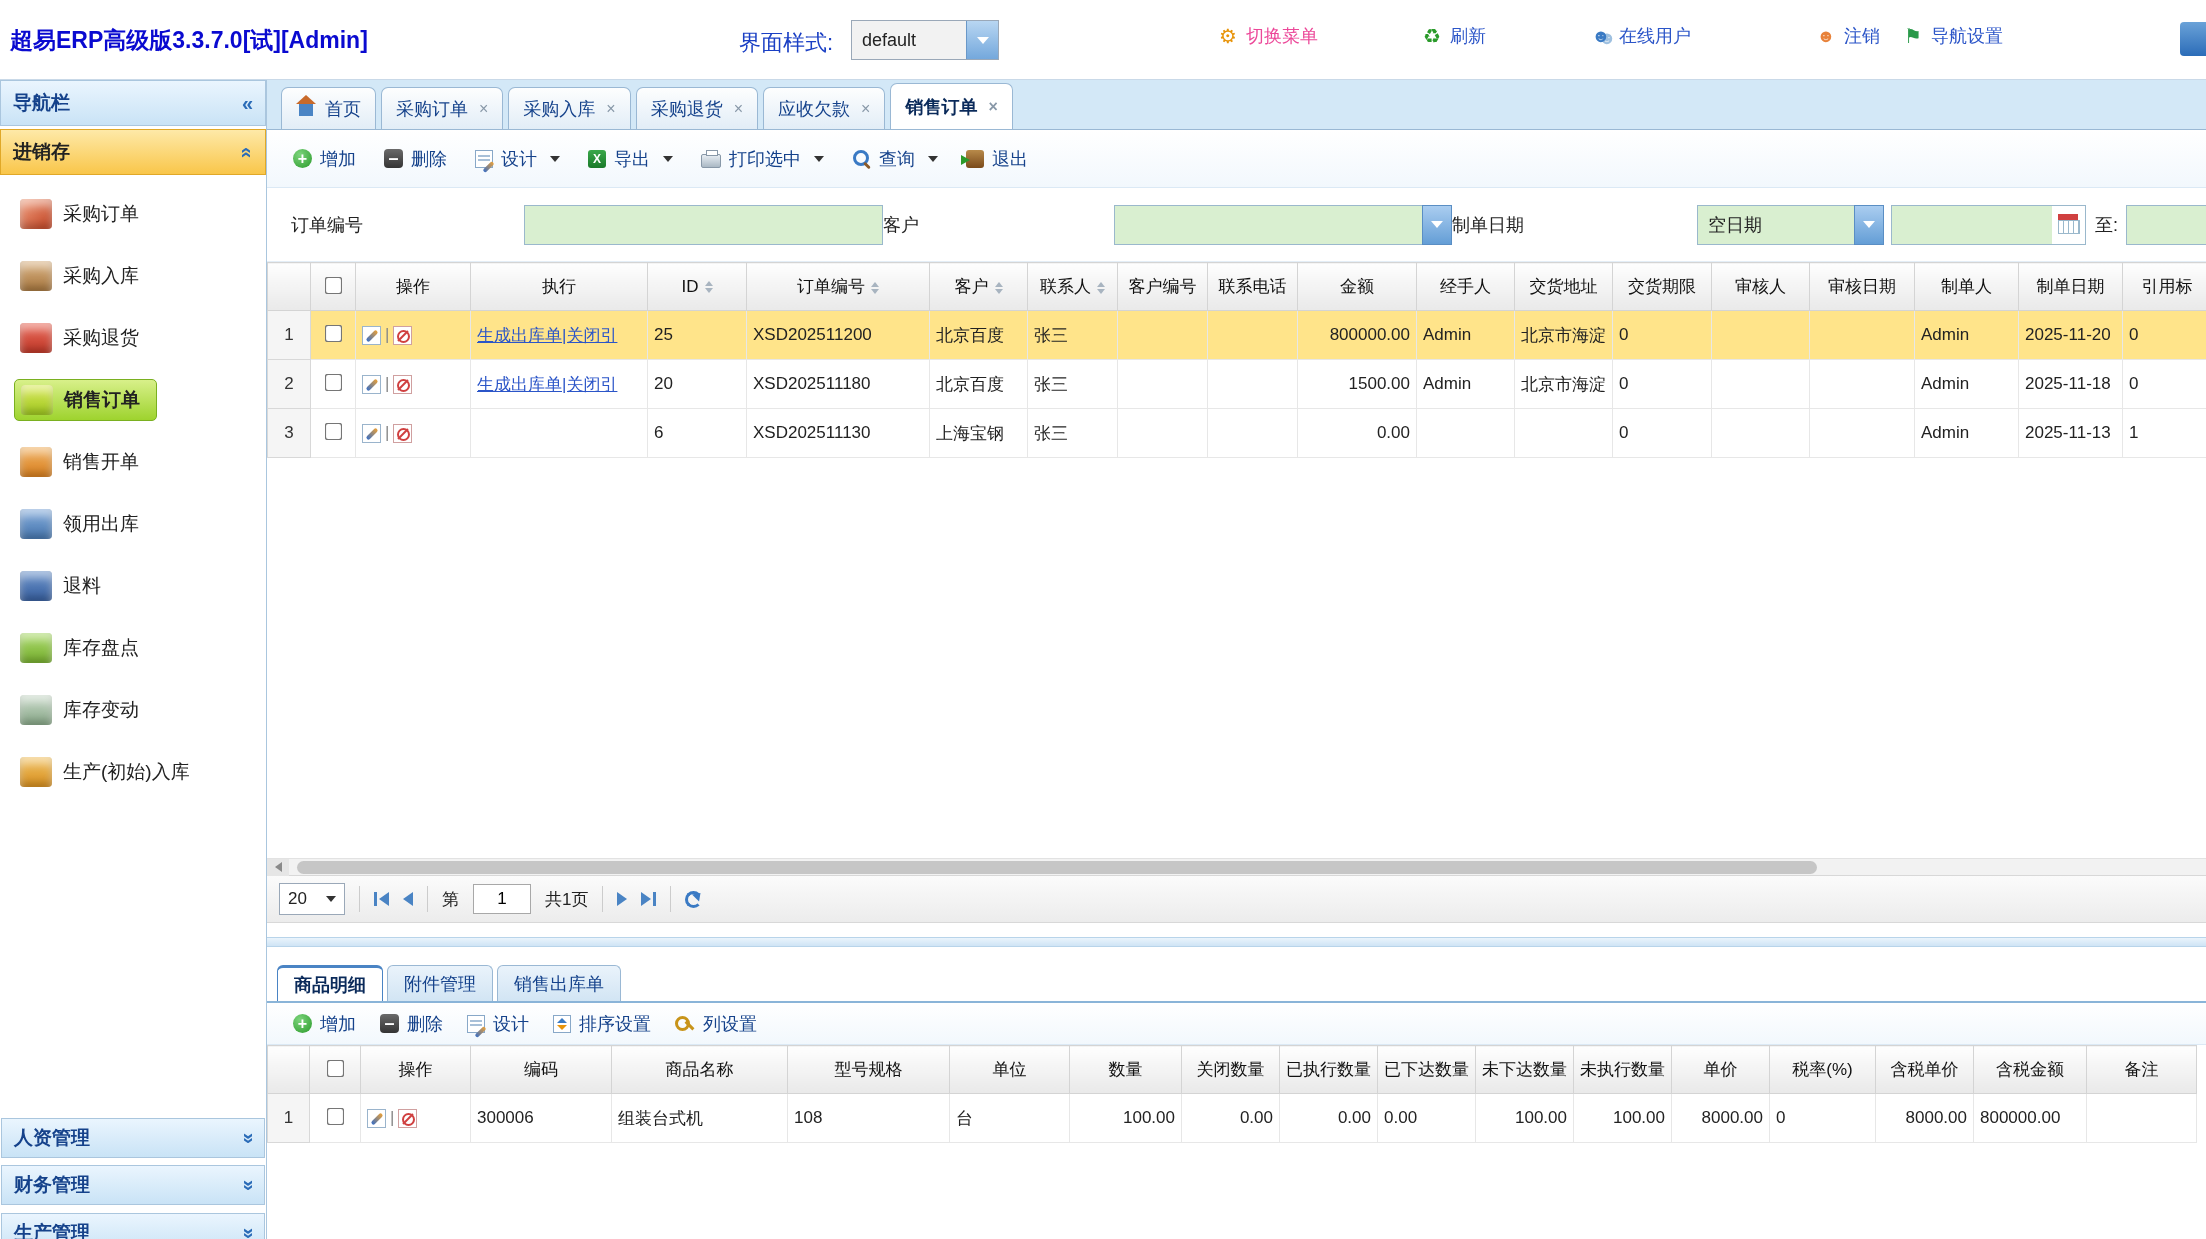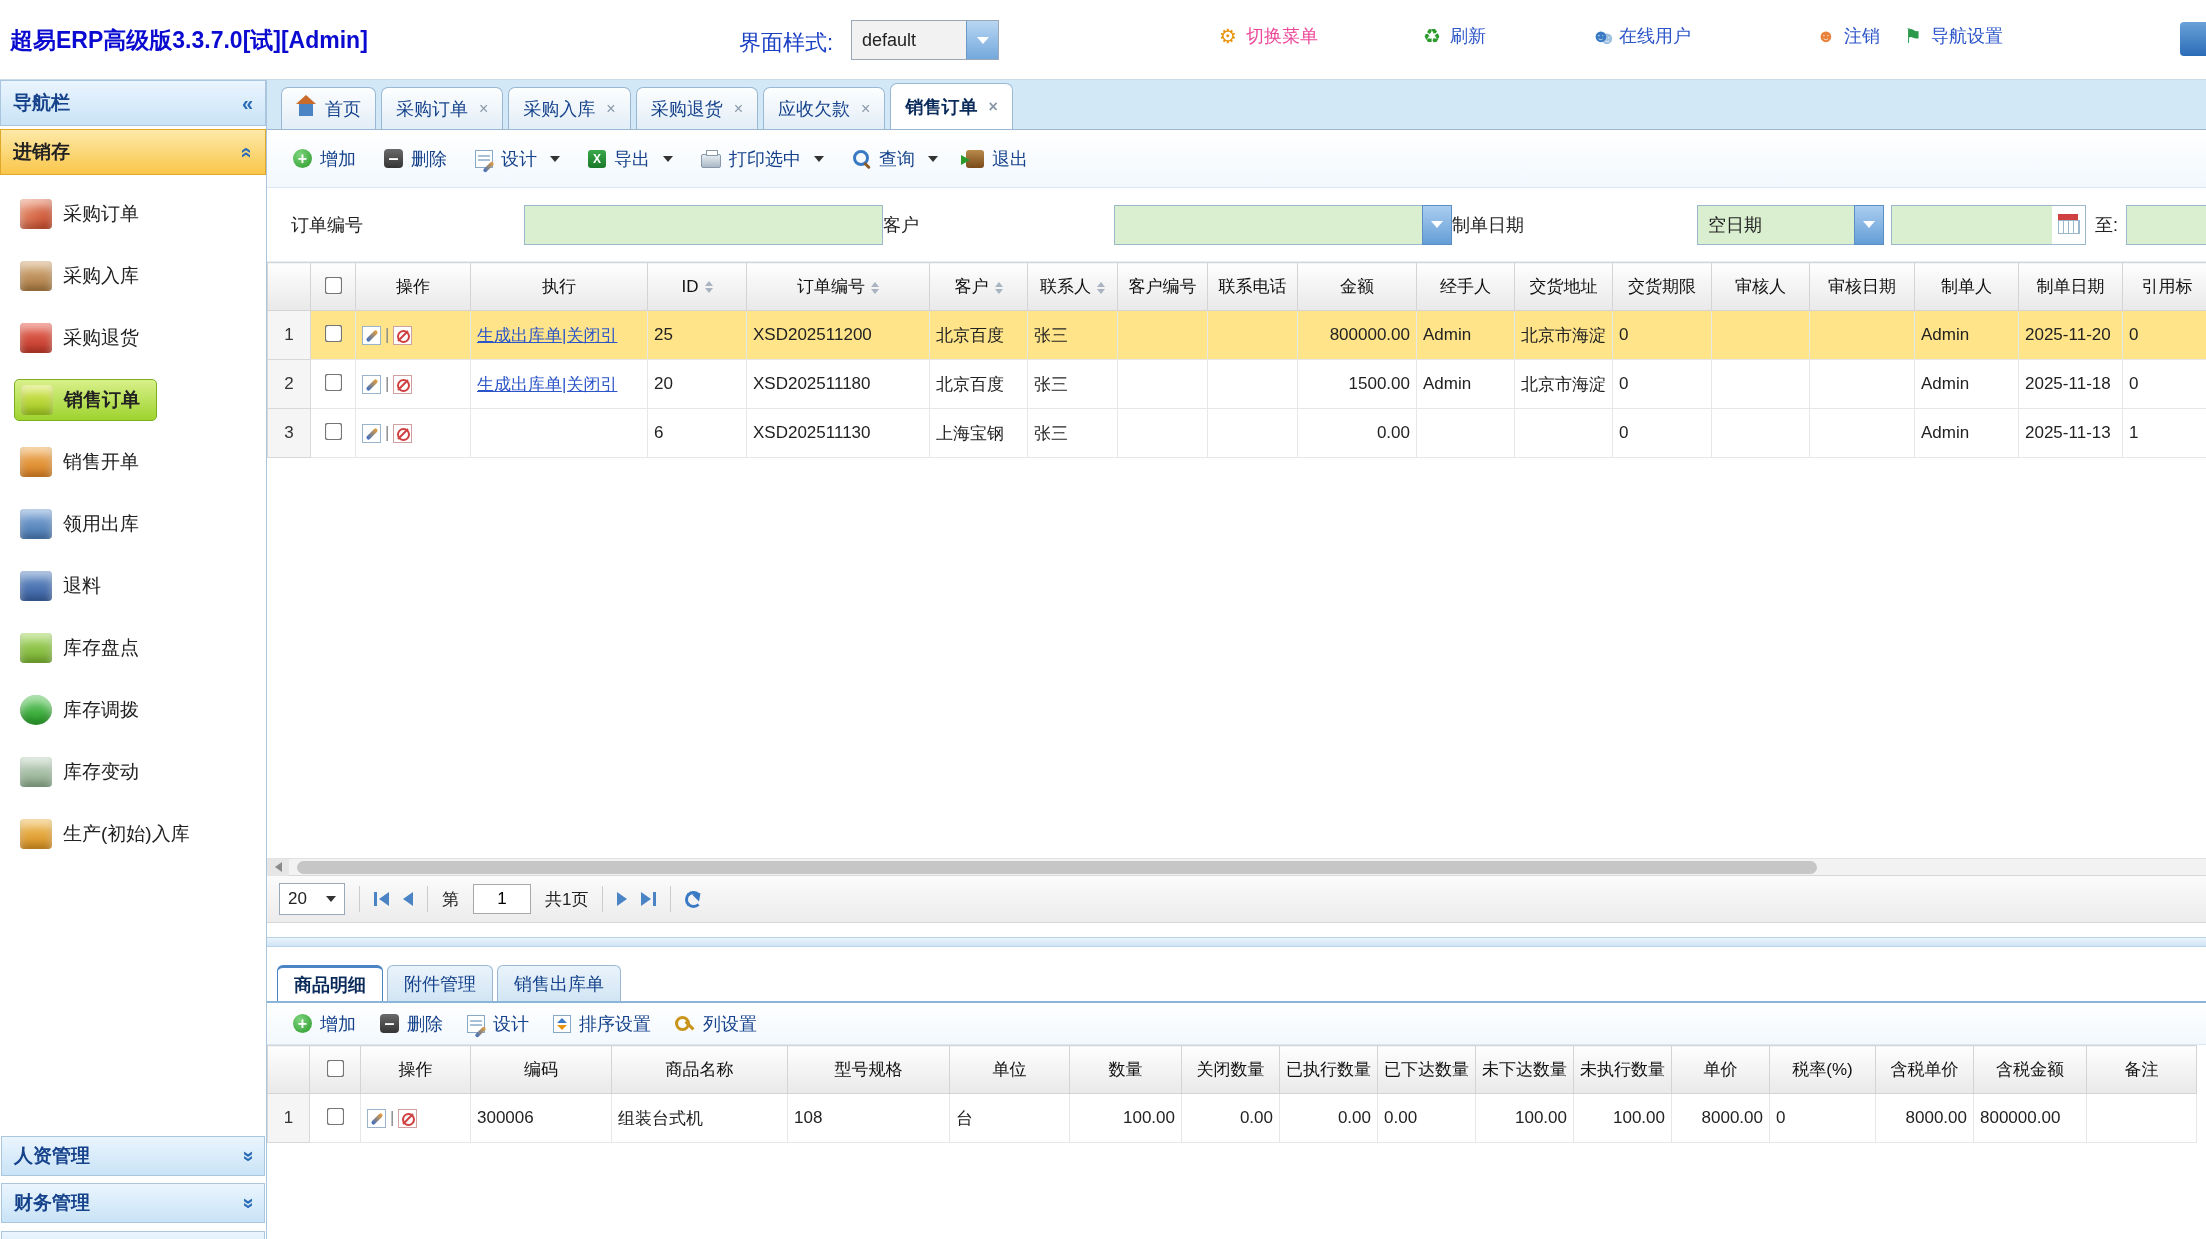--- a/index.html
+++ b/index.html
@@ -53,21 +53,21 @@
   .i2  { background:linear-gradient(#d8b080,#a87840); }
   .i3  { background:linear-gradient(#e86858,#c03828); }
   .i4  { background:linear-gradient(#d8e858,#a0c820); }
   .i5  { background:linear-gradient(#f0b060,#d88020); }
   .i6  { background:linear-gradient(#80a8d8,#4878b0); }
   .i7  { background:linear-gradient(#6890c8,#3860a0); }
   .i8  { background:linear-gradient(#a8d868,#78b030); }
   .i9  { background:linear-gradient(#68c868,#28a028); border-radius:50%; }
   .i10 { background:linear-gradient(#c8d8c8,#88a888); }
   .i11 { background:linear-gradient(#f0c060,#d89020); }
-  .sb-bar { position:absolute; left:1px; right:1px; height:40px;margin-top:18px; }
+  .sb-bar { position:absolute; left:1px; right:1px; height:40px; }
 
   
   .main { position:absolute; left:267px; top:80px; width:1939px; height:1159px; background:#fff; overflow:hidden; }
 
   .tabbar { height:50px; background:#d3e8f7; border-bottom:1px solid #9ab8d4; display:flex;
     align-items:flex-end; gap:5px; padding-left:14px; }
   .tab { height:42px; display:flex; align-items:center; gap:9px; padding:0 14px;
     background:linear-gradient(#fdfefe,#e2edf7); border:1px solid #9ab8d4; border-bottom:none;
     border-radius:7px 7px 0 0; font-size:18px; color:#15428b; cursor:pointer; white-space:nowrap; }
   .tab.active { background:#fff; height:46px; font-weight:bold; color:#0a2a5a; }
@@ -294,26 +294,20 @@
     <div class="sb-item">
         <span class="hl">
           <span class="sb-ico i7"></span>
           <span>退料</span>
         </span>
       </div>
     <div class="sb-item">
         <span class="hl">
           <span class="sb-ico i8"></span>
           <span>库存盘点</span>
-        </span>
-      </div>
-    <div class="sb-item">
-        <span class="hl">
-          <span class="sb-ico i9"></span>
-          <span>库存调拨</span>
         </span>
       </div>
     <div class="sb-item">
         <span class="hl">
           <span class="sb-ico i10"></span>
           <span>库存变动</span>
         </span>
       </div>
     <div class="sb-item">
         <span class="hl">

